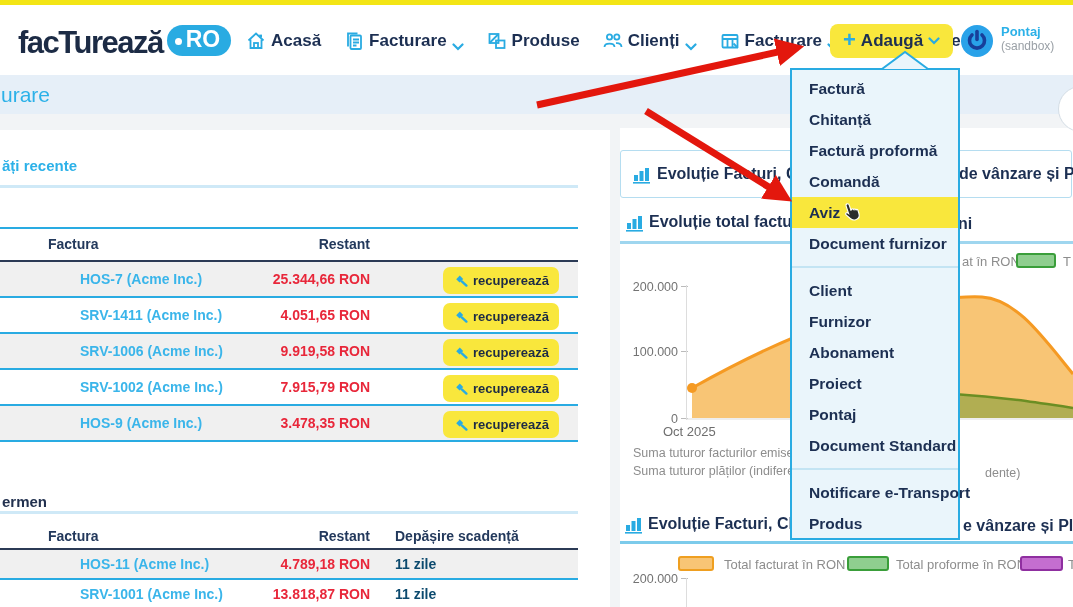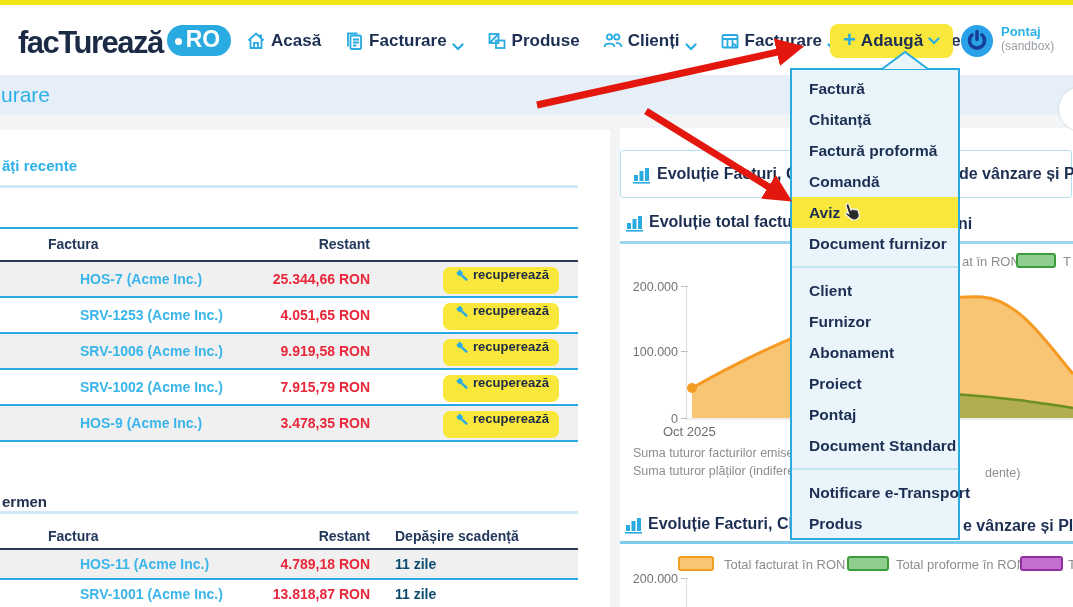--- a/index.html
+++ b/index.html
@@ -40,21 +40,21 @@
   .navyline { position:absolute; left:0; width:578px; height:2px; background:#2b3a55; }
   .thead { position:absolute; left:0; width:578px; height:31px;padding-left:31px; }
   .th { position:absolute; top:7px; font-size:14px; font-weight:bold; color:#23395c; }
   .trow { position:relative; width:578px; border-bottom:2px solid #29abe2; }
   .trow.h36 { height:36px; } .trow.h30 { height:30px; }
   .trow.alt { background:#f0f0f0; }
   .inv { position:absolute; left:48px; font-size:14px; font-weight:bold; color:#3ab5ea; cursor:pointer;margin-left:32px; }
   .amt { position:absolute; left:230px; width:140px; text-align:right; font-size:14px; font-weight:bold; color:#e8273a; }
   .zile { position:absolute; left:395px; font-size:14px; font-weight:bold; color:#0c4a6e; }
   .recover-btn { position:absolute; left:443px; top:5px; height:27px; background:#f9e73c; border-radius:7px;
-    display:flex; align-items:flex-start; gap:5px; padding:0 10px; font-size:13px; font-weight:bold; color:#1d2b45; cursor:pointer; }
+    display:flex; align-items:center; gap:5px; padding:0 10px; font-size:13px; font-weight:bold; color:#1d2b45; cursor:pointer; }
   
   .tab { position:absolute; left:0; top:22px; width:452px; height:48px; background:#fff;
     border:1px solid #b5ddf0; border-radius:3px; cursor:pointer; }
   .tab-text { position:absolute; top:14px; font-size:16px; font-weight:bold; color:#1c2f52; white-space:nowrap; }
   .ctitle { position:absolute; font-size:16px; font-weight:bold; color:#1c2f52; white-space:nowrap; }
   .cdiv1 { position:absolute; left:0; top:113px; width:453px; height:3px; background:#9fd6ef; }
   .cdiv2 { position:absolute; left:0; top:413px; width:453px; height:3px; background:#7ccbeb; }
   .gray13 { color:#8d8d8d; font-size:13px; white-space:nowrap; }
   .gray12 { color:#8d8d8d; font-size:12.5px; white-space:nowrap; }
   .ytick { position:absolute; left:10px; width:48px; text-align:right; font-size:12.5px; color:#737373; }
@@ -217,21 +217,21 @@
         <span class="icon">
             <svg width="15" height="15" viewBox="0 0 15 15">
               <path d="M3.2 6.2 L6.8 2.6 L10.2 6 L6.6 9.6 Z" fill="#29abe2"></path>
               <path d="M8.8 8.4 L13.4 12.6" stroke="#29abe2" stroke-width="2.4" stroke-linecap="round"></path>
             </svg>
           </span>
         <span>recuperează</span>
       </span>
     </div>
     <div class="trow h36">
-      <span class="inv" style="top:9px">SRV-1253 (Acme Inc.)</span>
+      <span class="inv" style="top:9px">SRV-1411 (Acme Inc.)</span>
       <span class="amt" style="top:9px">4.051,65 RON</span>
       <span class="recover-btn">
         <span class="icon">
             <svg width="15" height="15" viewBox="0 0 15 15">
               <path d="M3.2 6.2 L6.8 2.6 L10.2 6 L6.6 9.6 Z" fill="#29abe2"></path>
               <path d="M8.8 8.4 L13.4 12.6" stroke="#29abe2" stroke-width="2.4" stroke-linecap="round"></path>
             </svg>
           </span>
         <span>recuperează</span>
       </span>

